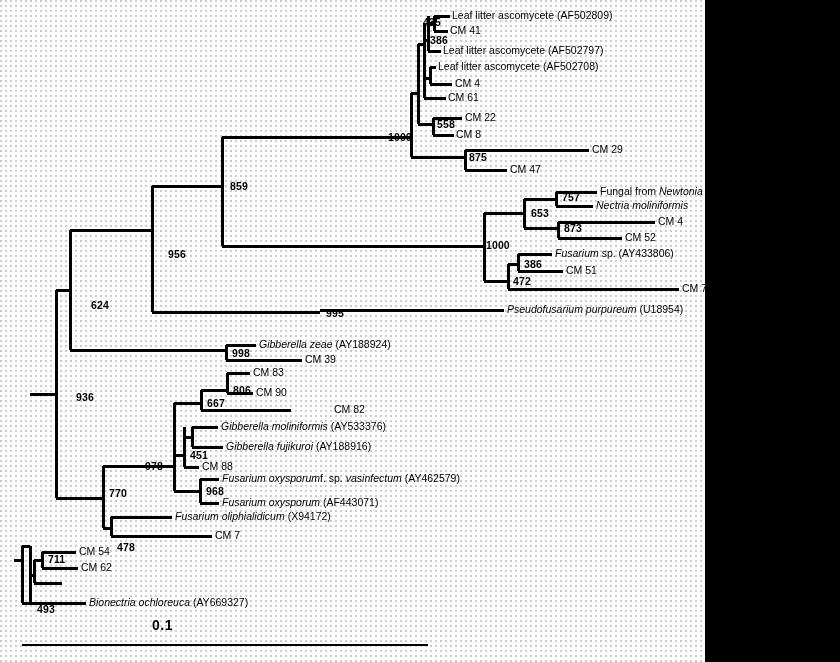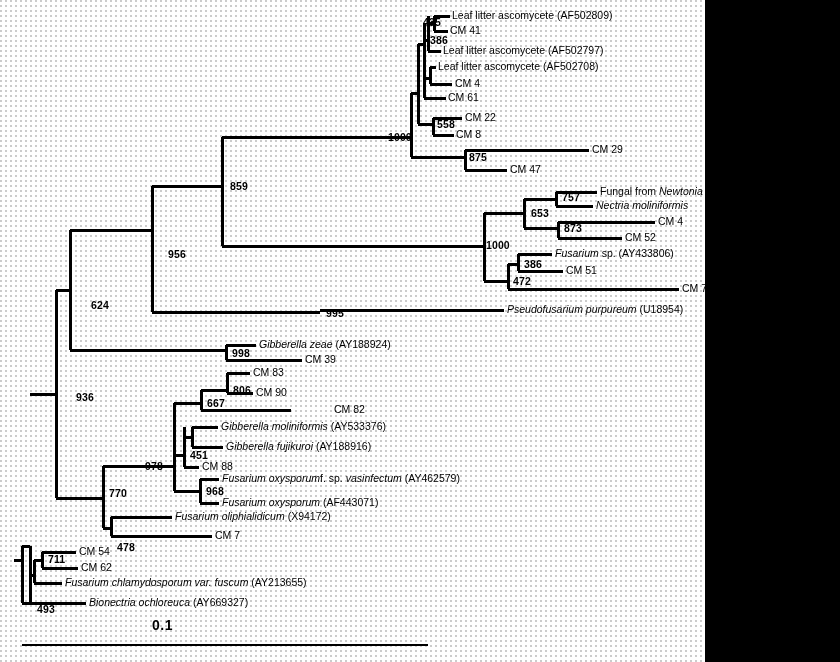--- a/index.html
+++ b/index.html
@@ -235,21 +235,20 @@
     <div class="tx taxon" style="left:221px; top:421px;"><span class="it">Gibberella moliniformis</span> (AY533376)</div>
     <div class="tx taxon" style="left:226px; top:441px;"><span class="it">Gibberella fujikuroi</span> (AY188916)</div>
     <div class="tx taxon" style="left:202px; top:461px;">CM 88</div>
     <div class="tx taxon" style="left:222px; top:473px;"><span class="it">Fusarium oxysporum</span>f. sp. <span class="it">vasinfectum</span> (AY462579)</div>
     <div class="tx taxon" style="left:222px; top:497px;"><span class="it">Fusarium oxysporum</span> (AF443071)</div>
     <div class="tx taxon" style="left:175px; top:511px;"><span class="it">Fusarium oliphialidicum</span> (X94172)</div>
     <div class="tx taxon" style="left:215px; top:530px;">CM 7</div>
 
     <div class="tx taxon" style="left:79px; top:546px;">CM 54</div>
     <div class="tx taxon" style="left:81px; top:562px;">CM 62</div>
-    <div class="tx taxon" style="left:65px; top:577px;"><span class="it">Fusarium chlamydosporum var. fuscum</span> (AY213655)</div>
     <div class="tx taxon" style="left:89px; top:597px;"><span class="it">Bionectria ochloreuca</span> (AY669327)</div>
 
     <div class="tx boot" style="left:423px; top:17px;">435</div>
     <div class="tx boot" style="left:430px; top:35px;">386</div>
     <div class="tx boot" style="left:437px; top:119px;">558</div>
     <div class="tx boot" style="left:469px; top:152px;">875</div>
     <div class="tx boot" style="left:388px; top:132px;">1000</div>
     <div class="tx boot" style="left:230px; top:181px;">859</div>
     <div class="tx boot" style="left:562px; top:192px;">757</div>
     <div class="tx boot" style="left:531px; top:208px;">653</div>

